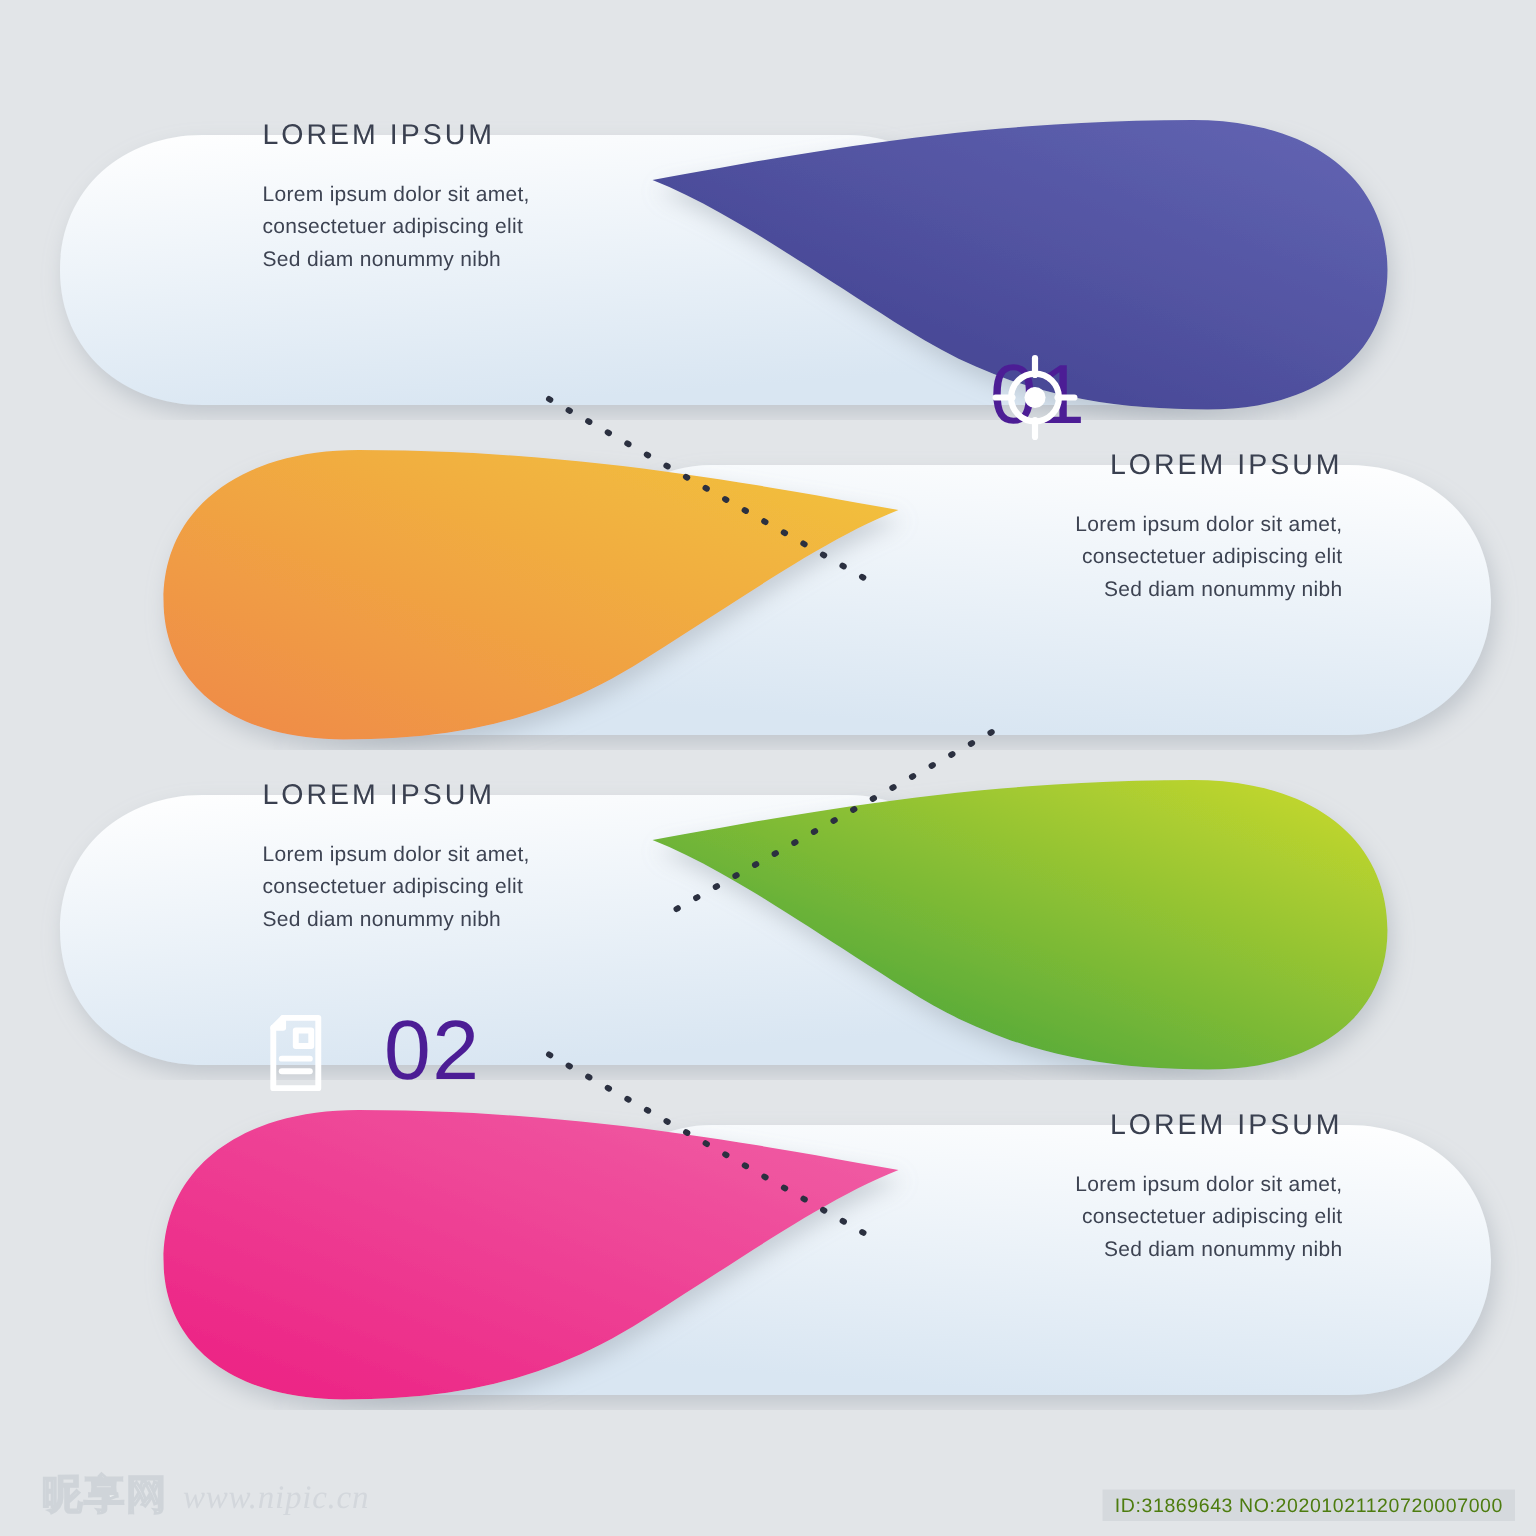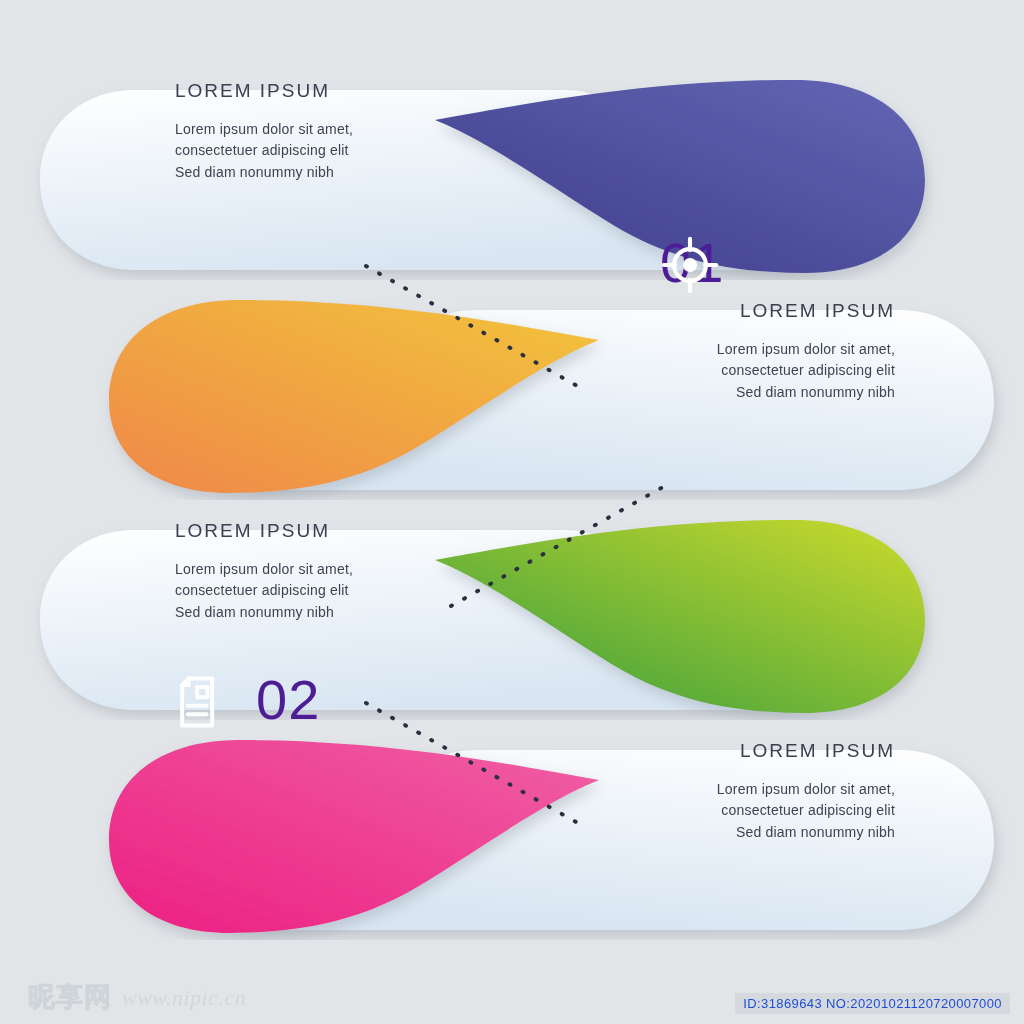--- a/index.html
+++ b/index.html
@@ -98,21 +98,21 @@
     font-size: 22px;
     color: #d3d7dc;
     letter-spacing: 0.5px;
     line-height: 1.15;
   }
   .idtag {
     position: absolute;
     right: 14px;
     bottom: 10px;
     font-size: 13px;
-    color: #1d4ed8;
+    color: #4d7c0f;
     letter-spacing: 0.4px;
     background: #d5d9dd;
     padding: 3px 8px;
     z-index: 20;
   }
 </style>
 </head>
 <body>
 
 <div id="canvas">

